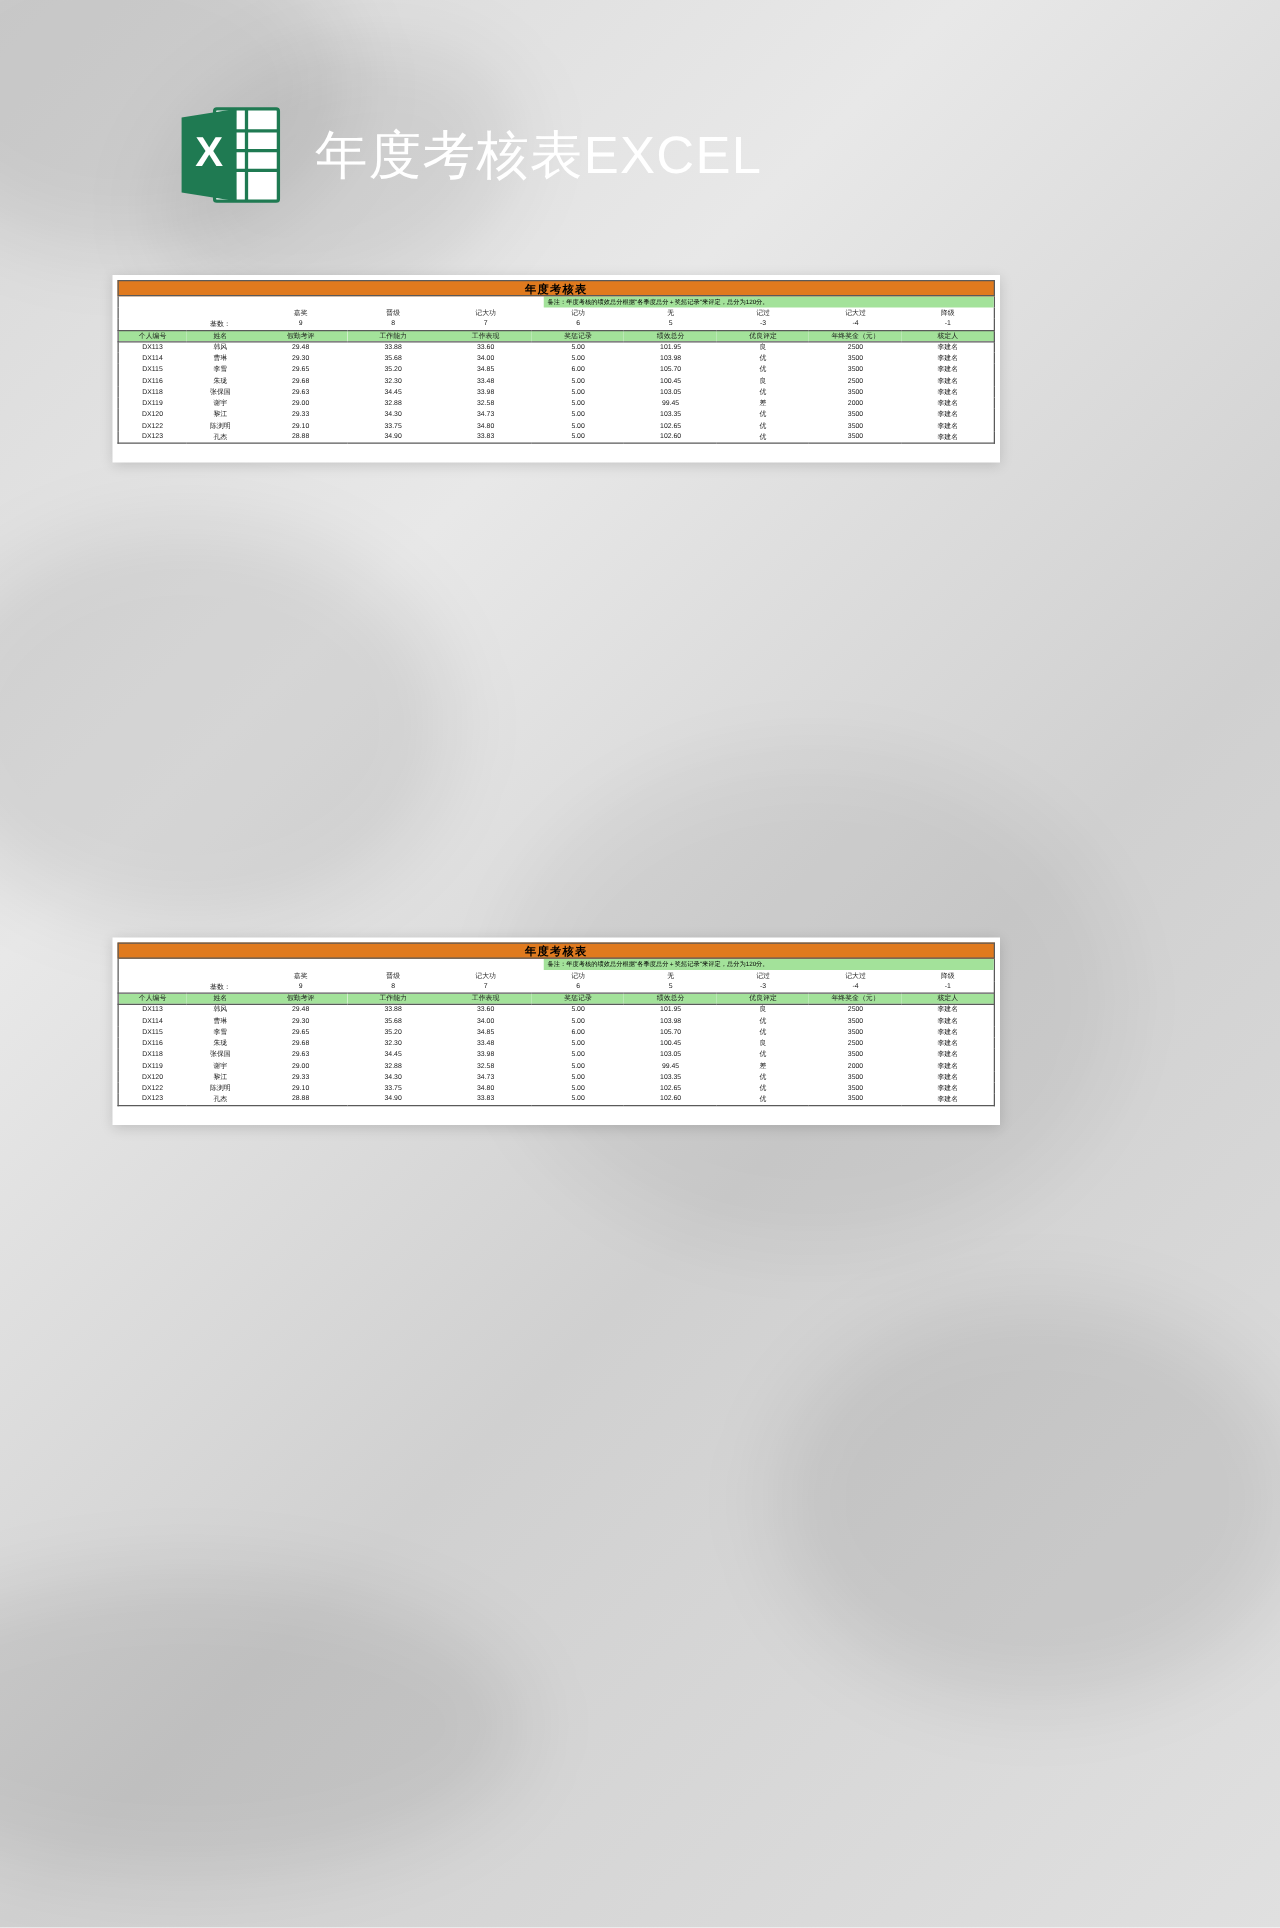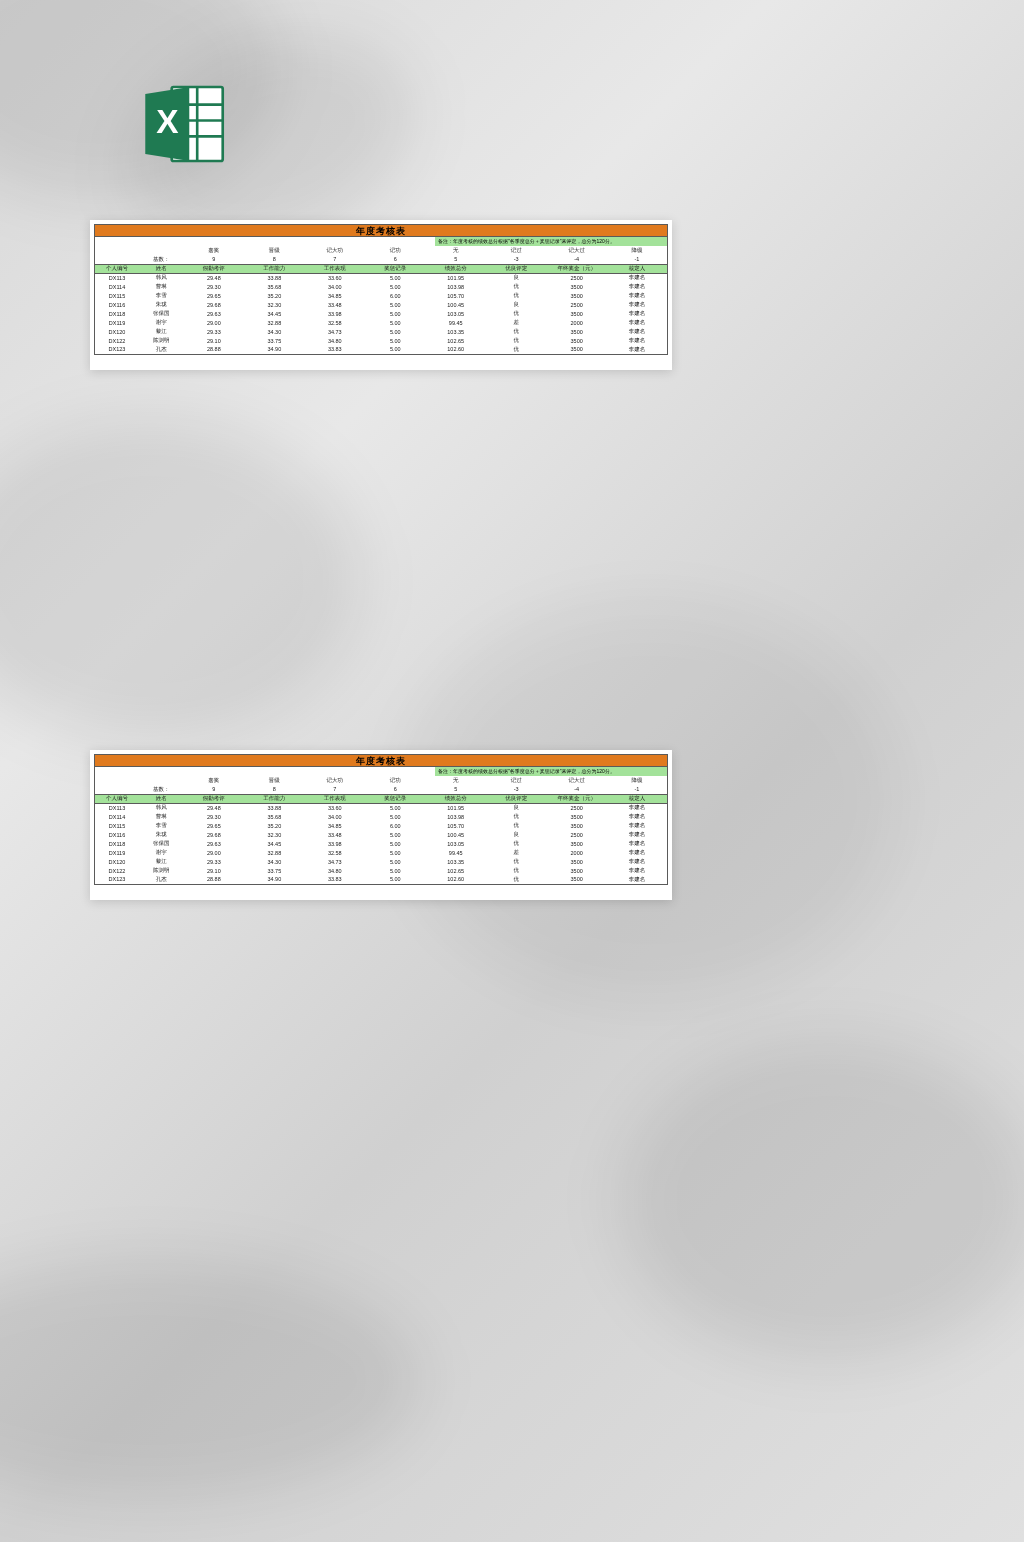--- a/index.html
+++ b/index.html
@@ -33,21 +33,21 @@
   .header-title {
     font-size: 42px;
     font-weight: 300;
     color: #ffffff;
     letter-spacing: 1px;
   }
 
   .card {
     position: absolute;
     left: 90px;
-    width: 582px;
+    width: 710px;
     background: #ffffff;
     box-shadow: 0 2px 10px rgba(0,0,0,0.15);
     padding: 4px 4px 6px 4px;
   }
   .card.c1 { top: 220px; height: 150px; }
   .card.c2 { top: 750px; height: 150px; }
 
   .sheet {
     width: 100%;
     font-size: 6px;
@@ -132,20 +132,21 @@
     <svg viewBox="0 0 100 100">
       <rect x="36" y="8" width="58" height="84" rx="2" fill="#ffffff" stroke="#1f7a52" stroke-width="3"></rect>
       <line x1="36" y1="28" x2="94" y2="28" stroke="#1f7a52" stroke-width="3"></line>
       <line x1="36" y1="46" x2="94" y2="46" stroke="#1f7a52" stroke-width="3"></line>
       <line x1="36" y1="64" x2="94" y2="64" stroke="#1f7a52" stroke-width="3"></line>
       <line x1="65" y1="8" x2="65" y2="92" stroke="#1f7a52" stroke-width="3"></line>
       <polygon points="6,16 56,8 56,92 6,84" fill="#1f7a52"></polygon>
       <text x="31" y="60" font-size="38" font-weight="bold" fill="#ffffff" text-anchor="middle" font-family="Arial">X</text>
     </svg>
   </div>
+  <div class="header-title">年度考核表EXCEL</div>
 </div>
 
 <div class="card c1">
     <div class="sheet">
       <div class="title-row"><span class="title-text">年度考核表</span></div>
       <div class="note-row">
         <div class="left"></div>
         <div class="right">备注：年度考核的绩效总分根据"各季度总分＋奖惩记录"来评定，总分为120分。</div>
       </div>
       <table class="grid">

